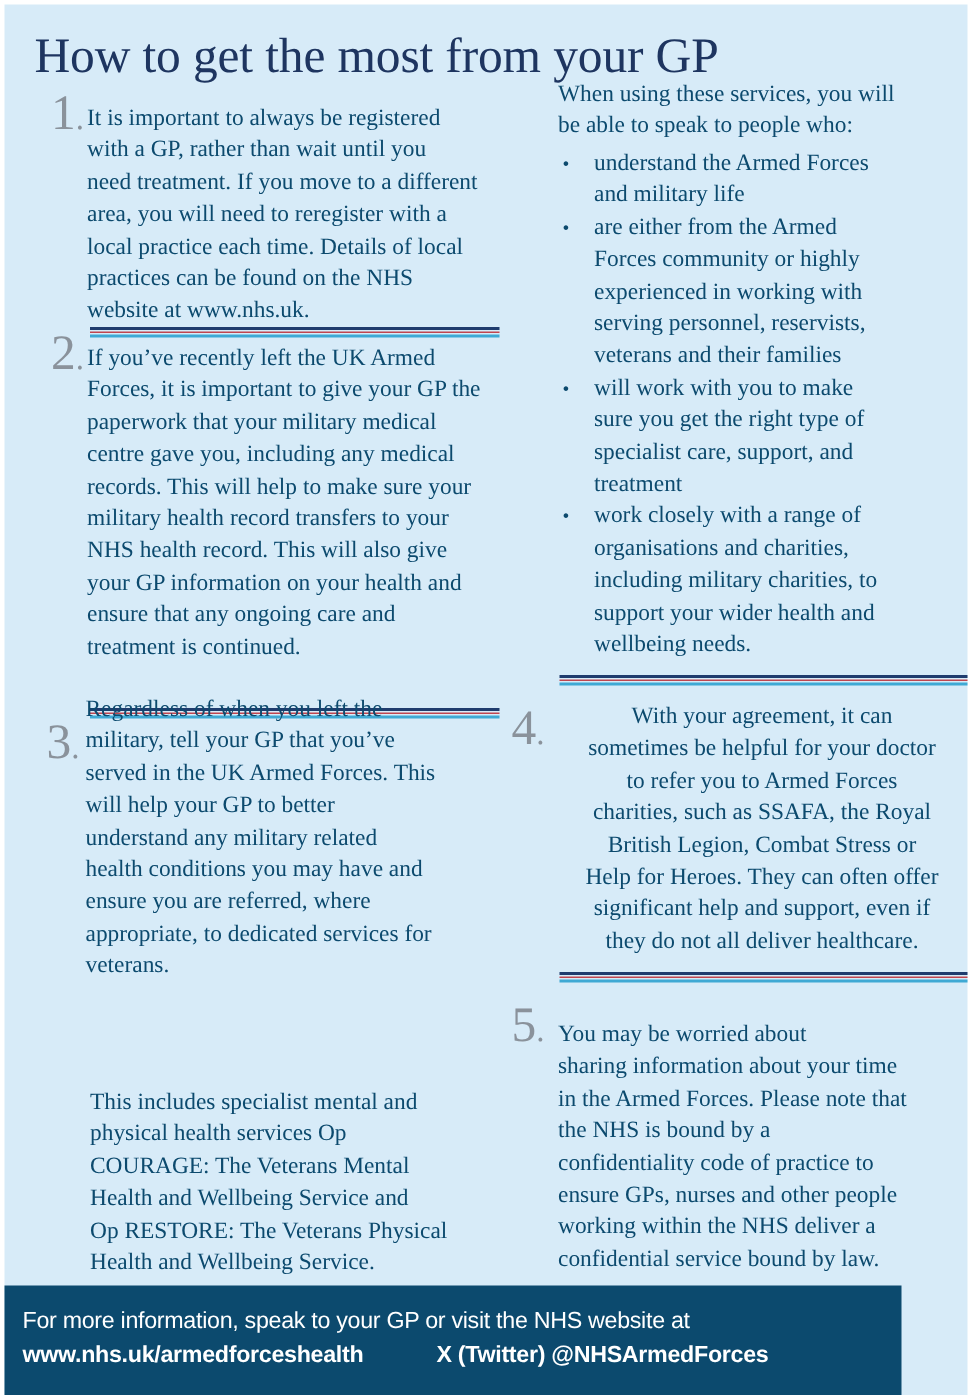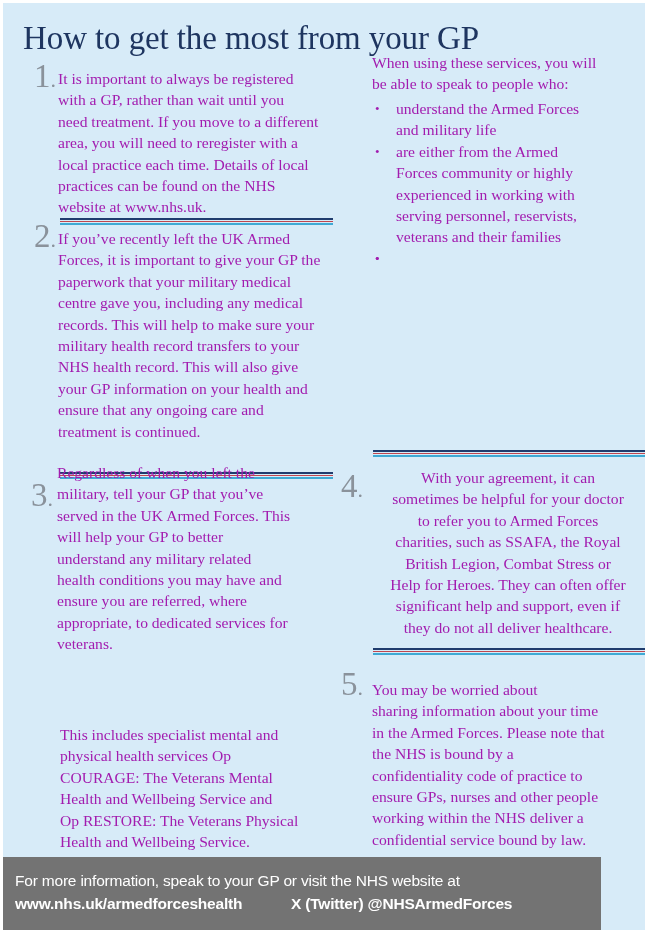--- a/index.html
+++ b/index.html
@@ -29,21 +29,21 @@
       font-family: "Liberation Serif", "DejaVu Serif", serif;
       font-size: 33px;
       color: #1e3560;
       white-space: nowrap;
       letter-spacing: -0.1px;
     }
     .body-text {
       font-family: "Liberation Serif", "DejaVu Serif", serif;
       font-size: 15.6px;
       line-height: 21.4px;
-      color: #a21caf;
+      color: #0c4a6e;
     }
     .item {
       position: absolute;
     }
     .num {
       position: absolute;
       font-family: "Liberation Serif", "DejaVu Serif", serif;
       font-size: 33px;
       line-height: 33px;
       color: #8a929b;
@@ -85,21 +85,21 @@
       left: 2px;
       top: 0;
       font-size: 13px;
     }
     .footer {
       position: absolute;
       left: 3px;
       top: 857px;
       width: 598px;
       height: 73px;
-      background: #737373;
+      background: #0c4a6e;
       color: #ffffff;
       font-family: "Liberation Sans", "DejaVu Sans", sans-serif;
     }
     .footer .line1 {
       position: absolute;
       left: 12px;
       top: 15px;
       font-size: 15.5px;
       white-space: nowrap;
       letter-spacing: -0.2px;
@@ -190,22 +190,29 @@
 be able to speak to people who:</div>
 
 <ul class="bullets body-text" style="left:373px; top:98px; width:265px;">
   <li><span class="bullet">•</span><span>understand the Armed Forces
 and military life</span></li>
   <li><span class="bullet">•</span><span>are either from the Armed
 Forces community or highly
 experienced in working with
 serving personnel, reservists,
 veterans and their families</span></li>
-  <li><span class="bullet">•</span></li>
-  <li><span class="bullet">•</span></li>
+  <li><span class="bullet">•</span><span>will work with you to make
+sure you get the right type of
+specialist care, support, and
+treatment</span></li>
+  <li><span class="bullet">•</span><span>work closely with a range of
+organisations and charities,
+including military charities, to
+support your wider health and
+wellbeing needs.</span></li>
 </ul>
 
 <div class="divider" style="left:373px; top:450px; width:272px;">
   <div class="l1"></div>
   <div class="l2"></div>
   <div class="l3"></div>
 </div>
 
 <div class="item">
   <div class="num" style="left:341px; top:470px;"><span>4</span><span class="dot">.</span></div>

